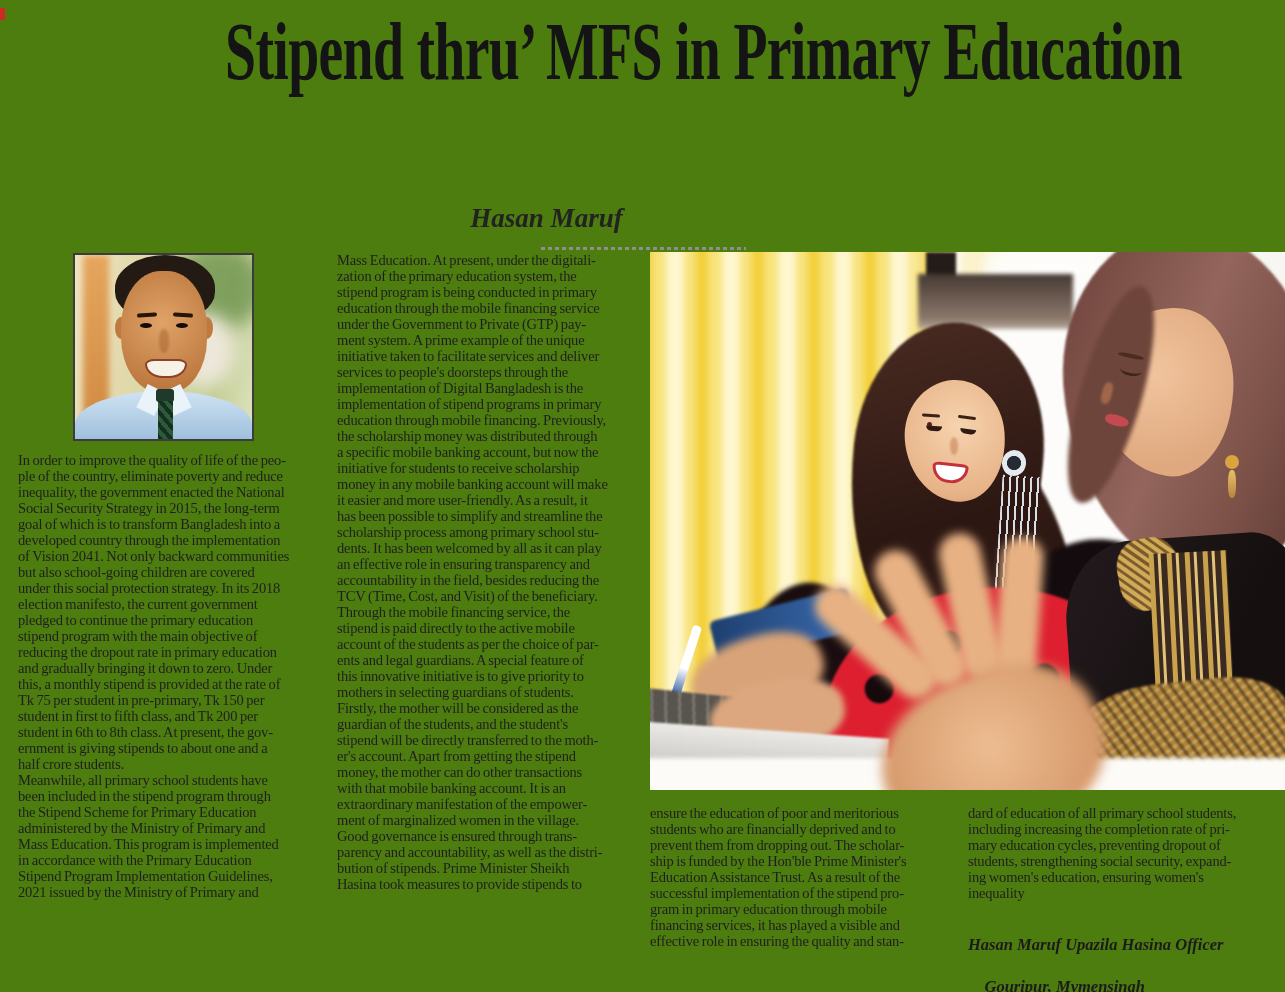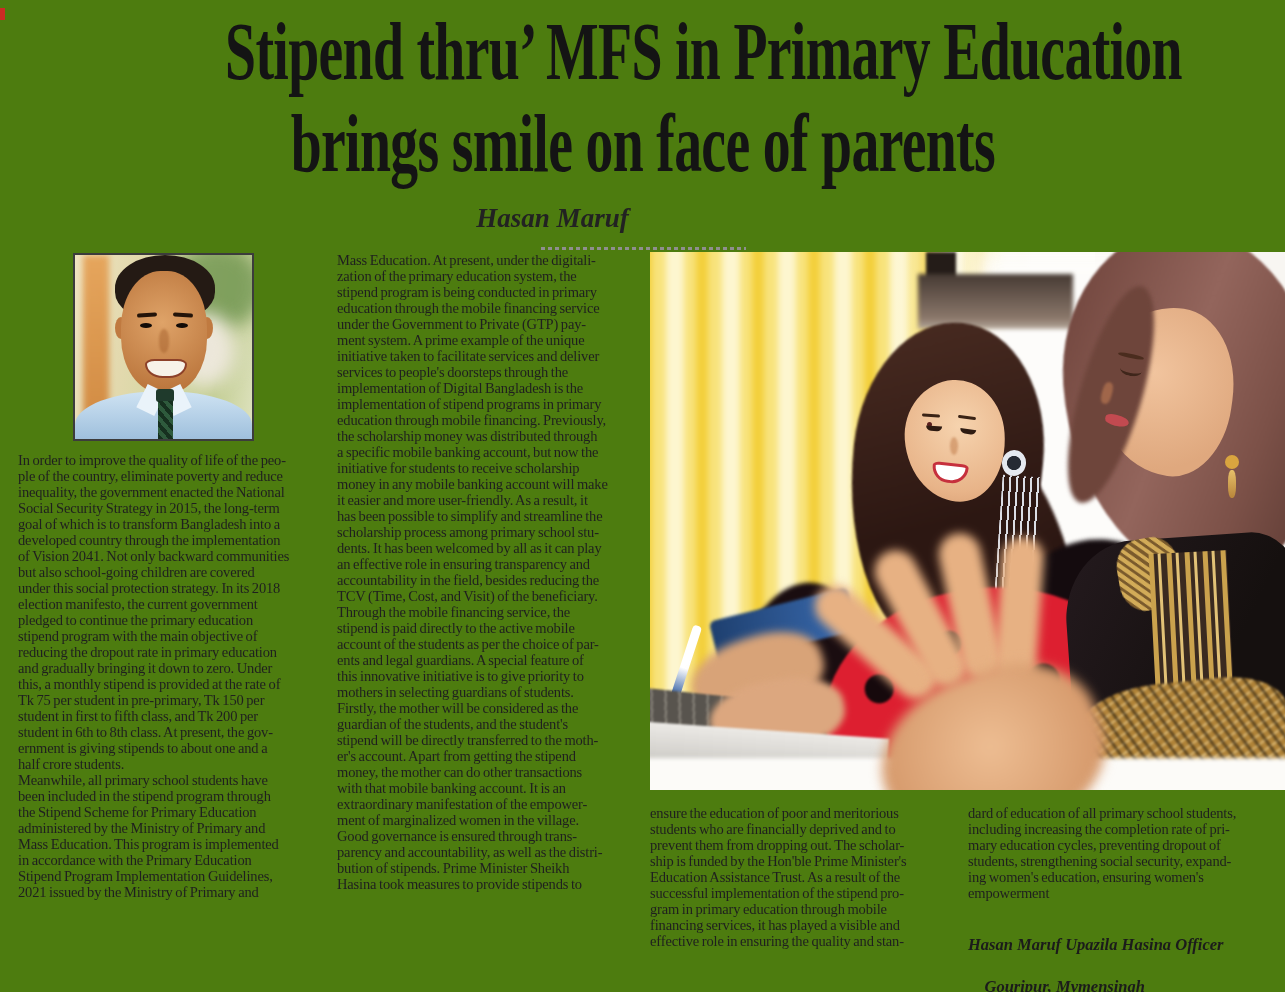--- a/index.html
+++ b/index.html
@@ -3,21 +3,21 @@
 <meta charset="utf-8">
 <style>
   html,body{margin:0;padding:0;background:#ffffff;}
   #page{position:relative;width:1285px;height:992px;background:#4d7c0f;overflow:hidden;
         font-family:"Liberation Serif", serif;color:#1f1f1f;}
   
   .headline{position:absolute;left:0;top:6px;width:1285px;text-align:center;}
   .headline .hline{display:block;height:92px;line-height:92px;white-space:nowrap;}
   .headline .hline span{display:inline-block;font-weight:bold;font-size:82px;letter-spacing:-1px;
         color:#141414;transform:scaleX(.68);transform-origin:center;}
-  .byline{position:absolute;left:16px;top:203px;width:1073px;text-align:center;
+  .byline{position:absolute;left:10px;top:203px;width:1073px;text-align:center;
         font-size:27px;font-weight:bold;font-style:italic;color:#222;}
   .byline-divider{position:absolute;left:50%;top:247px;width:205px;height:3px;margin-left:-102px;
         background:repeating-linear-gradient(90deg,#8f8f8f 0 4px,transparent 4px 7px);}
   .corner-mark{position:absolute;left:0;top:8px;width:5px;height:12px;background:#cc2b24;}
   
   .colText{position:absolute;font-size:14.5px;line-height:16px;white-space:pre;
         letter-spacing:-0.15px;word-spacing:-0.8px;color:#1f1f1f;}
   .signature{position:absolute;left:968px;top:934px;font-size:16.5px;line-height:21px;
         font-weight:bold;font-style:italic;color:#1b1b1b;white-space:pre;}
   
@@ -135,21 +135,20 @@
 </style>
 </head>
 <body>
 
 <div id="page">
 
   <div class="corner-mark"></div>
 
   <div class="headline">
     <div class="hline"><span>Stipend thru’ MFS in Primary Education</span></div>
-    <div class="hline"><span>brings smile on face of parents</span></div>
   </div>
 
   <div class="byline">Hasan Maruf</div>
   <div class="byline-divider"></div>
 
   <div class="portrait">
     <div class="pt-orange"></div>
     <div class="pt-green"></div>
     <div class="pt-light"></div>
     <div class="pt-ear-l"></div>
@@ -244,21 +243,21 @@
 Education Assistance Trust. As a result of the
 successful implementation of the stipend pro-
 gram in primary education through mobile
 financing services, it has played a visible and
 effective role in ensuring the quality and stan-</div>
   <div class="colText" style="left:968px;top:805px;width:310px;">dard of education of all primary school students,
 including increasing the completion rate of pri-
 mary education cycles, preventing dropout of
 students, strengthening social security, expand-
 ing women's education, ensuring women's
-empowerment</div>
+inequality</div>
 
   <div class="signature"><span>Hasan Maruf Upazila Hasina Officer</span><br>
     <span>Gouripur, Mymensingh</span></div>
 
   <div class="photo">
     <div class="ph-curtain"></div>
     <div class="ph-curtain-fade"></div>
     <div class="ph-window"></div>
     <div class="ph-shelf-item"></div>
     <div class="ph-shelf"></div>

